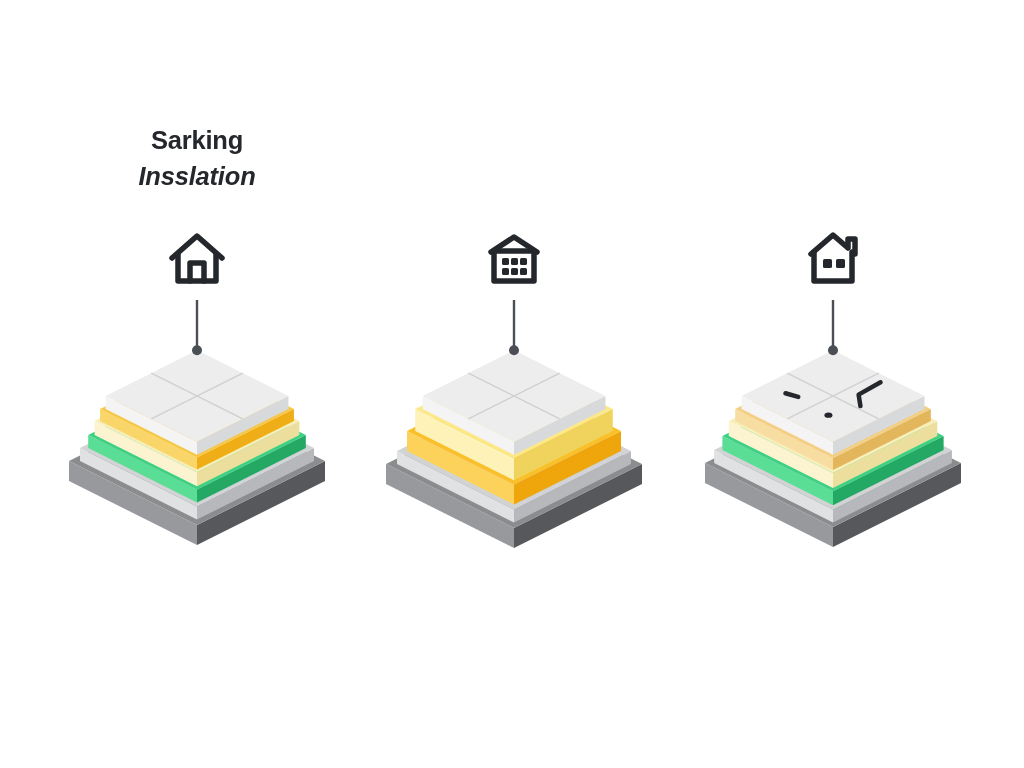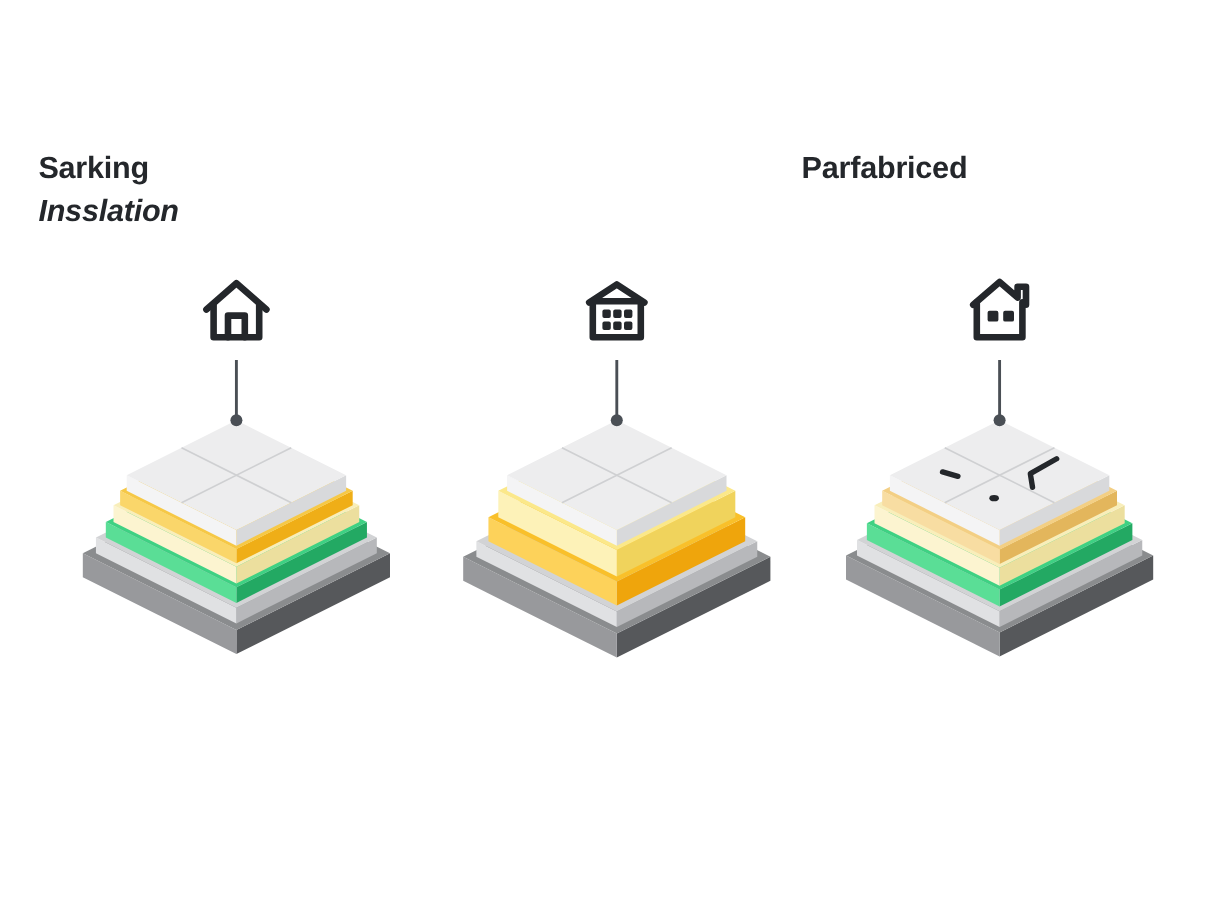--- a/index.html
+++ b/index.html
@@ -21,20 +21,21 @@
   }
   #col-0{left:32px;}
   #col-1{left:349px;}
   #col-2{left:668px;}
 
   .caption{
     position:absolute;
     top:122px;
     left:0;
     width:330px;
+    text-align:center;
     color:#24272b;
     font-size:25.5px;
     font-weight:700;
     line-height:36px;
     letter-spacing:-0.2px;
   }
   .caption .l2{display:block;font-style:italic;}
 
   .icon-wrap{
     position:absolute;
@@ -148,21 +149,20 @@
             <path d="M 165 50.285714285714285 L 256.42857142857144 96 L 165 141.71428571428572 L 73.57142857142857 96 Z" fill="#ededee"></path>
             <path d="M 119.28571428571428 73.14285714285714 L 210.71428571428572 118.85714285714286 M 210.71428571428572 73.14285714285714 L 119.28571428571428 118.85714285714286" stroke="#cfd0d2" stroke-width="1.4" fill="none"></path>
           </g>
           <path d="M 165 0 L 165 50.285714285714285" stroke="#4a4f55" stroke-width="2.4" fill="none"></path>
           <circle cx="165" cy="50.285714285714285" r="5" fill="#4a4f55"></circle>
         </svg></div>
   </div>
 
   <div class="column" id="col-2">
     <div class="caption">
-      <span>Parfabriced</span>
     </div>
     <div class="icon-wrap">
         <svg width="62" height="60" viewBox="0 0 62 60">
           <path d="M9 25 L31 6 L46 19 L46 10 L53 10 L53 25" fill="none" stroke="#24272b" stroke-width="5.5" stroke-linejoin="round" stroke-linecap="round"></path>
           <path d="M12 23 L12 52 L50 52 L50 23" fill="none" stroke="#24272b" stroke-width="5.5" stroke-linejoin="round" stroke-linecap="round"></path>
           <rect x="21" y="30" width="9" height="9" rx="1.6" fill="#24272b"></rect>
           <rect x="34" y="30" width="9" height="9" rx="1.6" fill="#24272b"></rect>
         </svg>
       </div>
     <div class="stack-wrap"><svg width="330" height="330" viewBox="0 0 330 330">

